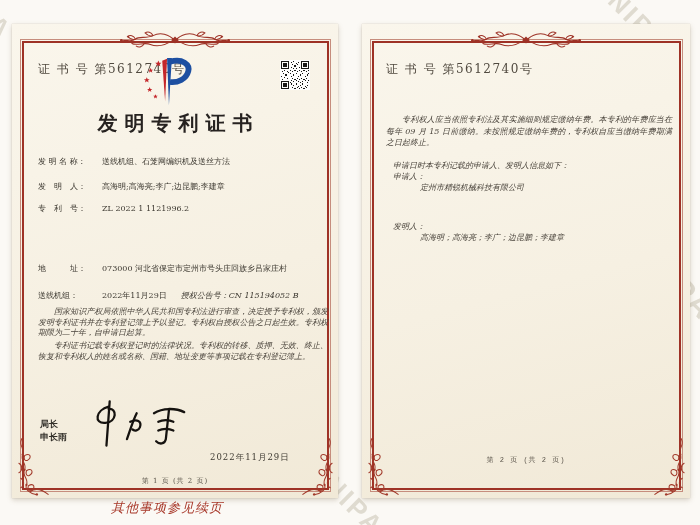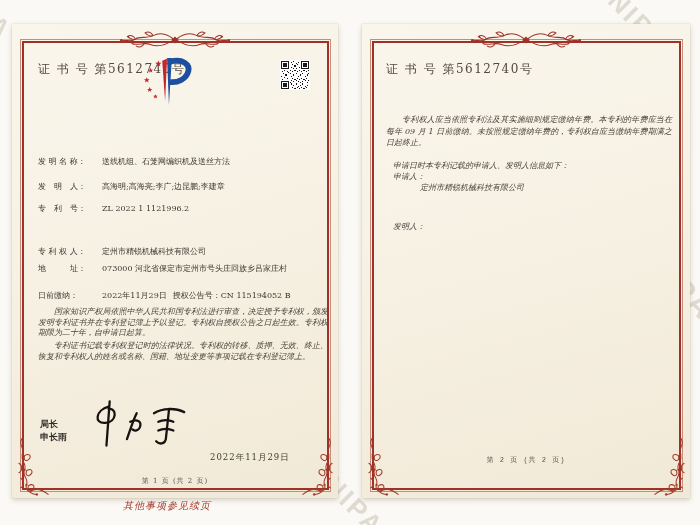--- a/index.html
+++ b/index.html
@@ -33,36 +33,36 @@
     transform:rotate(45deg); transform-origin:0 0; white-space:nowrap; pointer-events:none;
   }
   .wm.big { font-size:30px; }
   .doc-title {
     position:absolute; top:86px; left:0; right:0; text-align:center;
     font-size:20px; font-weight:bold; letter-spacing:7px; text-indent:7px; color:#262220;
   }
   .field { position:absolute; left:26px; right:14px; font-size:8px; color:#3c3830; white-space:nowrap; }
   .flabel { display:inline-block; min-width:64px; color:#3c3830; }
   .fval { color:#3c3830;margin-top:12px; }
-  .grant-pair { margin-left:6px; }
+  .grant-pair { margin-left:14px;font-style:italic; }
   .legal {
     position:absolute; left:26px; width:290px; font-size:8px; line-height:10.5px;
     text-indent:2em; font-style:italic; color:#4a443c; text-align:justify;
   }
   .commissioner { position:absolute; left:28px; top:394px; font-size:9px; line-height:13px; font-weight:bold; color:#33302a; }
   .signature { position:absolute; left:75px; top:374px; width:108px; height:52px; }
   .issue-date { position:absolute; left:198px; top:428px; font-size:8.5px; letter-spacing:1px; color:#3c3830; }
   .page-num { position:absolute; left:0; right:0; text-align:center; font-size:7px; color:#5a544a; letter-spacing:1px; }
   .p1-num { top:452px; } .p2-num { top:431px;font-family:Liberation Mono, monospace; }
   .kai { font-style:italic; color:#4a443c; }
   .p2-para { position:absolute; left:24px; width:286px; font-size:8px; line-height:11.5px; text-indent:2em; text-align:justify; }
   .p2-line { position:absolute; font-size:8px; white-space:nowrap; }
   .footer-note {
     position:absolute; left:105px; top:499px; width:124px; text-align:center;
-    font-size:10px; font-style:italic; color:#a8392b; letter-spacing:1px;
+    font-size:13px; font-style:italic; color:#a8392b; letter-spacing:1px;
   }
   .logo { position:absolute; left:126px; top:31px; width:60px; height:54px; }
   .qr { position:absolute; left:268px; top:36px; width:30px; height:30px; background:#fff; padding:1px; }
 </style>
 </head>
 <body>
 
 <div class="wm" style="left:-48px;top:-42px">CNIPA</div>
 <div class="wm" style="left:608px;top:-30px">CNIPA</div>
 <div class="wm" style="left:92px;top:72px">CNIPA</div>
@@ -141,38 +141,36 @@
       <rect x="18" y="0" width="7" height="7"></rect>
         <rect x="19" y="1" width="5" height="5" fill="#fff"></rect>
         <rect x="20" y="2" width="3" height="3"></rect>
       <rect x="0" y="18" width="7" height="7"></rect>
         <rect x="1" y="19" width="5" height="5" fill="#fff"></rect>
         <rect x="2" y="20" width="3" height="3"></rect>
       <path d="M9,1h1v1h-1z M11,0h1v1h-1z M13,2h1v1h-1z M15,1h1v1h-1z M10,3h1v1h-1z M12,4h1v1h-1z M14,3h1v1h-1z M16,5h1v1h-1z M9,5h1v1h-1z M11,6h1v1h-1z M13,6h1v1h-1z M8,8h1v1h-1z M10,9h1v1h-1z M12,8h1v1h-1z M14,9h1v1h-1z M16,8h1v1h-1z M18,9h1v1h-1z M20,8h1v1h-1z M22,9h1v1h-1z M24,8h1v1h-1z M1,9h1v1h-1z M3,8h1v1h-1z M5,9h1v1h-1z M6,10h1v1h-1z M2,11h1v1h-1z M4,12h1v1h-1z M0,13h1v1h-1z M3,14h1v1h-1z M5,15h1v1h-1z M1,16h1v1h-1z M8,11h1v1h-1z M9,13h1v1h-1z M11,12h1v1h-1z M13,11h1v1h-1z M15,13h1v1h-1z M17,12h1v1h-1z M19,11h1v1h-1z M21,13h1v1h-1z M23,12h1v1h-1z M10,15h1v1h-1z M12,16h1v1h-1z M14,15h1v1h-1z M16,16h1v1h-1z M18,15h1v1h-1z M20,16h1v1h-1z M22,15h1v1h-1z M9,17h1v1h-1z M11,18h1v1h-1z M13,17h1v1h-1z M15,18h1v1h-1z M17,19h1v1h-1z M19,18h1v1h-1z M21,17h1v1h-1z M23,19h1v1h-1z M9,20h1v1h-1z M11,21h1v1h-1z M13,20h1v1h-1z M15,22h1v1h-1z M17,21h1v1h-1z M19,20h1v1h-1z M21,22h1v1h-1z M23,21h1v1h-1z M10,23h1v1h-1z M12,24h1v1h-1z M14,23h1v1h-1z M16,24h1v1h-1z M18,23h1v1h-1z M20,24h1v1h-1z M22,23h1v1h-1z M8,19h1v1h-1z M24,17h1v1h-1z M24,11h1v1h-1z"></path>
     </g>
   </svg>
 
+  <div class="doc-title">发明专利证书</div>
 
   <div class="field" style="top:132px">
     <span class="flabel">发 明 名 称：</span><span class="fval">送线机组、石笼网编织机及送丝方法</span>
   </div>
   <div class="field" style="top:157px">
     <span class="flabel">发　明　人：</span><span class="fval">高海明;高海亮;李广;边昆鹏;李建章</span>
   </div>
   <div class="field" style="top:179px">
     <span class="flabel">专　利　号：</span><span class="fval">ZL 2022 1 1121996.2</span>
   </div>
-  <div class="field" style="top:222px">
-    <span class="flabel">专 利 权 人：</span><span class="fval">定州市精锐机械科技有限公司</span>
-  </div>
   <div class="field" style="top:239px">
     <span class="flabel">地　　　址：</span><span class="fval">073000 河北省保定市定州市号头庄回族乡吕家庄村</span>
   </div>
   <div class="field" style="top:266px">
-    <span class="flabel">日前缴纳：</span><span class="fval">2022年11月29日</span><span class="grant-pair"><span>授权公告号：</span><span>CN 115194052 B</span></span>
+    <span class="flabel">送线机组：</span><span class="fval">2022年11月29日</span><span class="grant-pair"><span>授权公告号：</span><span>CN 115194052 B</span></span>
   </div>
 
   <div class="legal" style="top:283px">国家知识产权局依照中华人民共和国专利法进行审查，决定授予专利权，颁发发明专利证书并在专利登记簿上予以登记。专利权自授权公告之日起生效。专利权期限为二十年，自申请日起算。</div>
   <div class="legal" style="top:317px">专利证书记载专利权登记时的法律状况。专利权的转移、质押、无效、终止、恢复和专利权人的姓名或名称、国籍、地址变更等事项记载在专利登记簿上。</div>
 
   <div class="commissioner">
     <div>局长</div>
     <div>申长雨</div>
   </div>
 
@@ -205,23 +203,24 @@
   </svg>
   <svg class="corner-fl fl-bl" viewBox="0 0 36 64">
       <use href="#cornerfl"></use>
     </svg>
   <svg class="corner-fl fl-br" viewBox="0 0 36 64">
       <use href="#cornerfl"></use>
     </svg>
 
   <div class="cert-no" style="left:24px;top:37px">证 书 号 第5612740号</div>
 
-  <div class="p2-para kai" style="top:90px">专利权人应当依照专利法及其实施细则规定缴纳年费。本专利的年费应当在每年 09 月 1 日前缴纳。未按照规定缴纳年费的，专利权自应当缴纳年费期满之日起终止。</div>
+  <div class="p2-para kai" style="top:90px">专利权人应当依照专利法及其实施细则规定缴纳年费。本专利的年费应当在每年 09 月 15 日前缴纳。未按照规定缴纳年费的，专利权自应当缴纳年费期满之日起终止。</div>
 
   <div class="p2-line kai" style="left:31px;top:136px">申请日时本专利记载的申请人、发明人信息如下：</div>
   <div class="p2-line kai" style="left:31px;top:147px">申请人：</div>
   <div class="p2-line kai" style="left:58px;top:158px">定州市精锐机械科技有限公司</div>
   <div class="p2-line kai" style="left:31px;top:197px">发明人：</div>
+  <div class="p2-line kai" style="left:58px;top:208px">高海明；高海亮；李广；边昆鹏；李建章</div>
 
   <div class="page-num p2-num">第 2 页 (共 2 页)</div>
 </div>
 
 <div class="footer-note">其他事项参见续页</div>
 
 </body></html>

